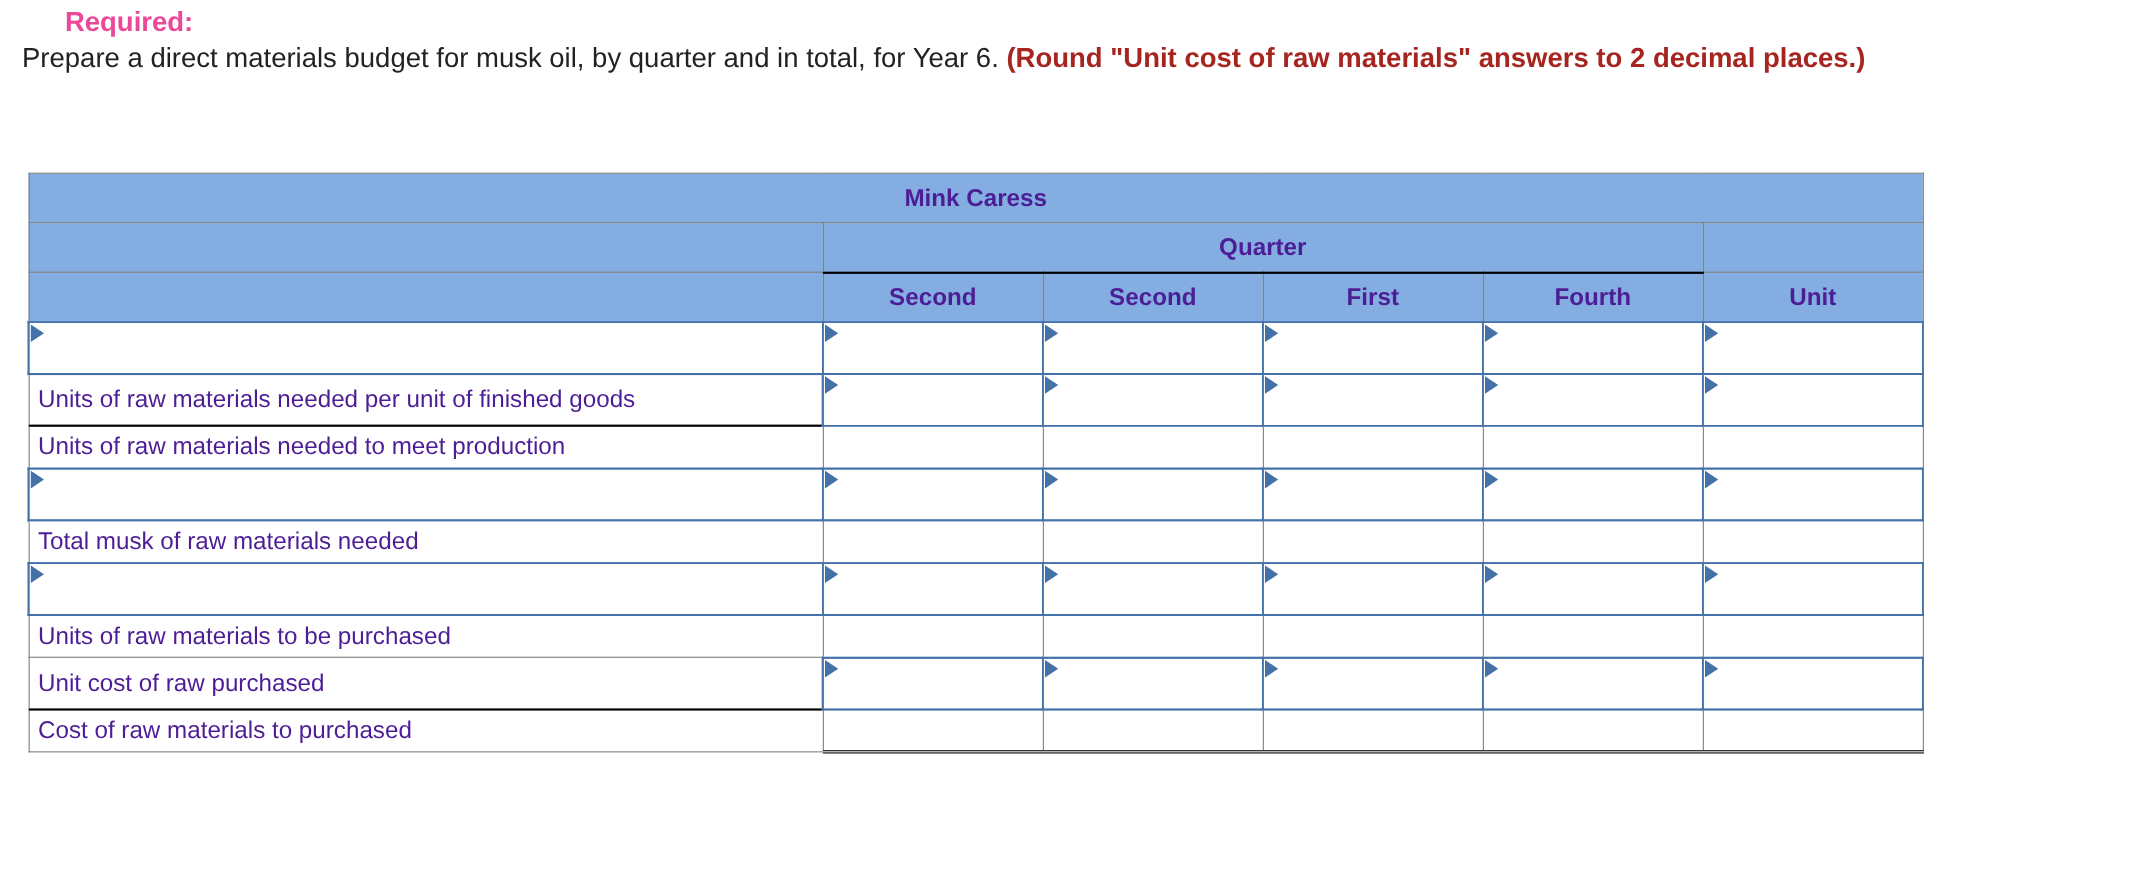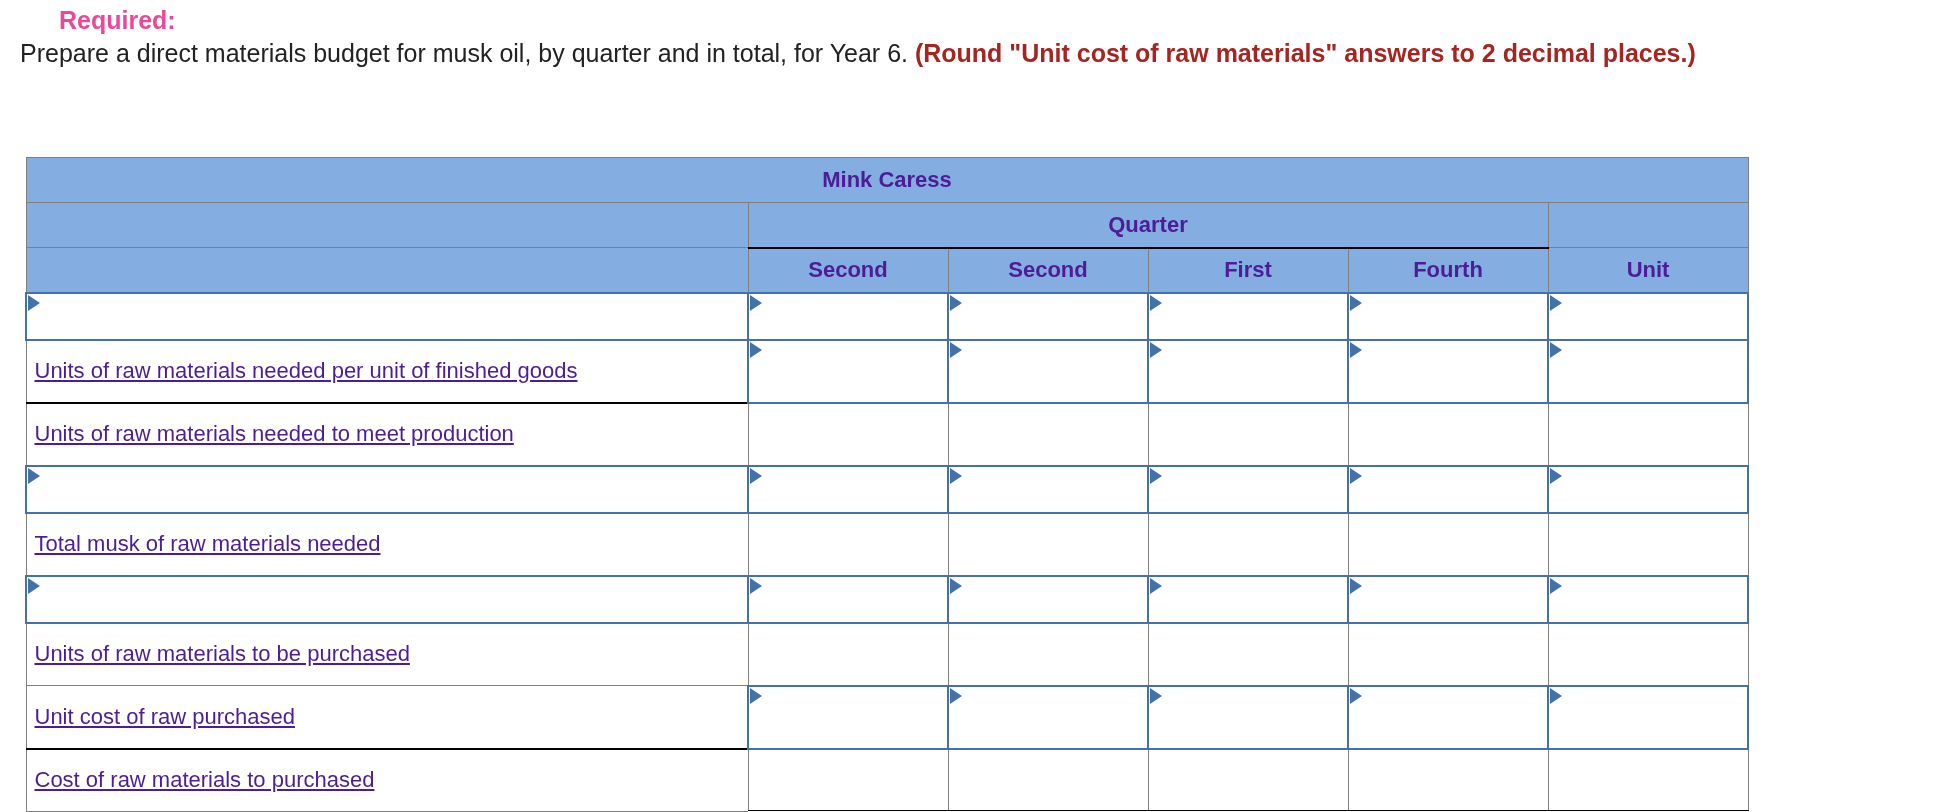--- a/index.html
+++ b/index.html
@@ -81,25 +81,25 @@
     border: 1px solid #7f7f7f;
     text-align: center;
     font-weight: bold;
     height: 45px;
   }
 
   
   td.lbl, td.val {
     border: 1px solid #7f7f7f;
     background: #ffffff;
-    height: 63px;
+    height: 39px;
     padding: 0 8px;
     vertical-align: middle;
   }
-  td.lbl { text-align: left; font-size: 22px; text-decoration: underline; }
+  td.lbl { text-align: left; font-size: 22px; }
   td.val { text-align: right; }
 
   
   td.inp {
     border: 2px solid #4472A8;
     background: #ffffff;
     height: 47px;
     padding: 0;
     position: relative;
     vertical-align: middle;

